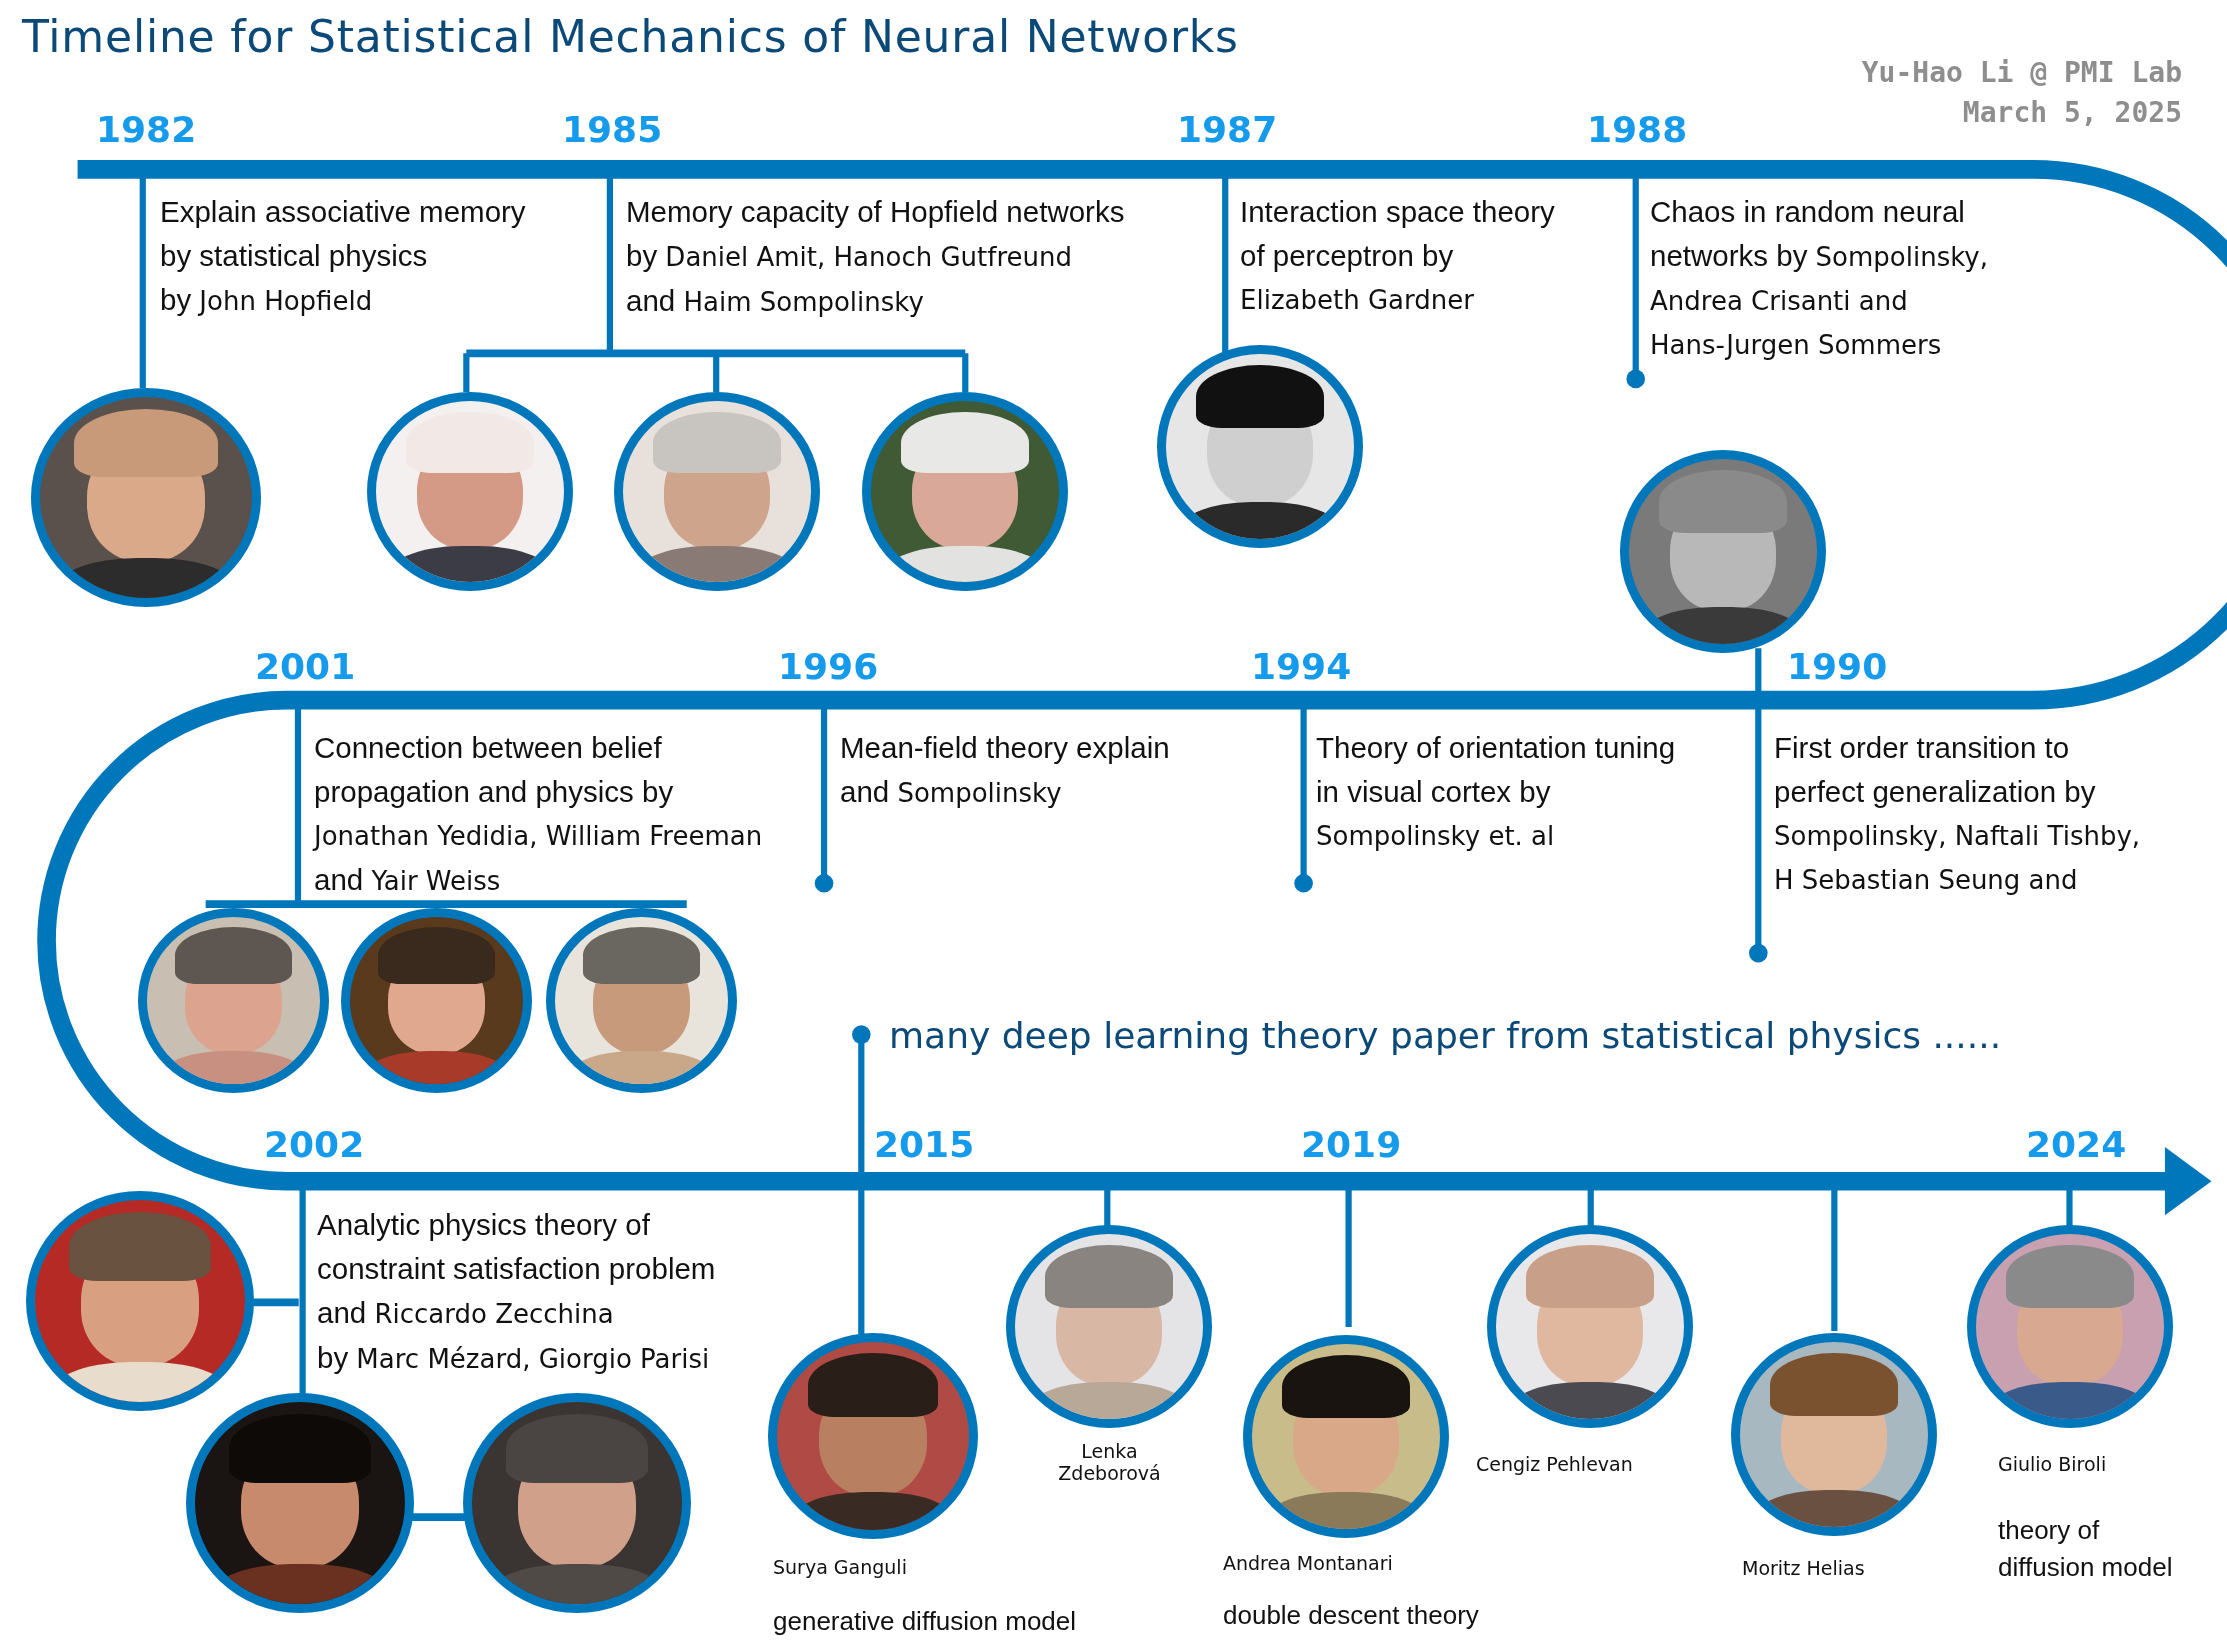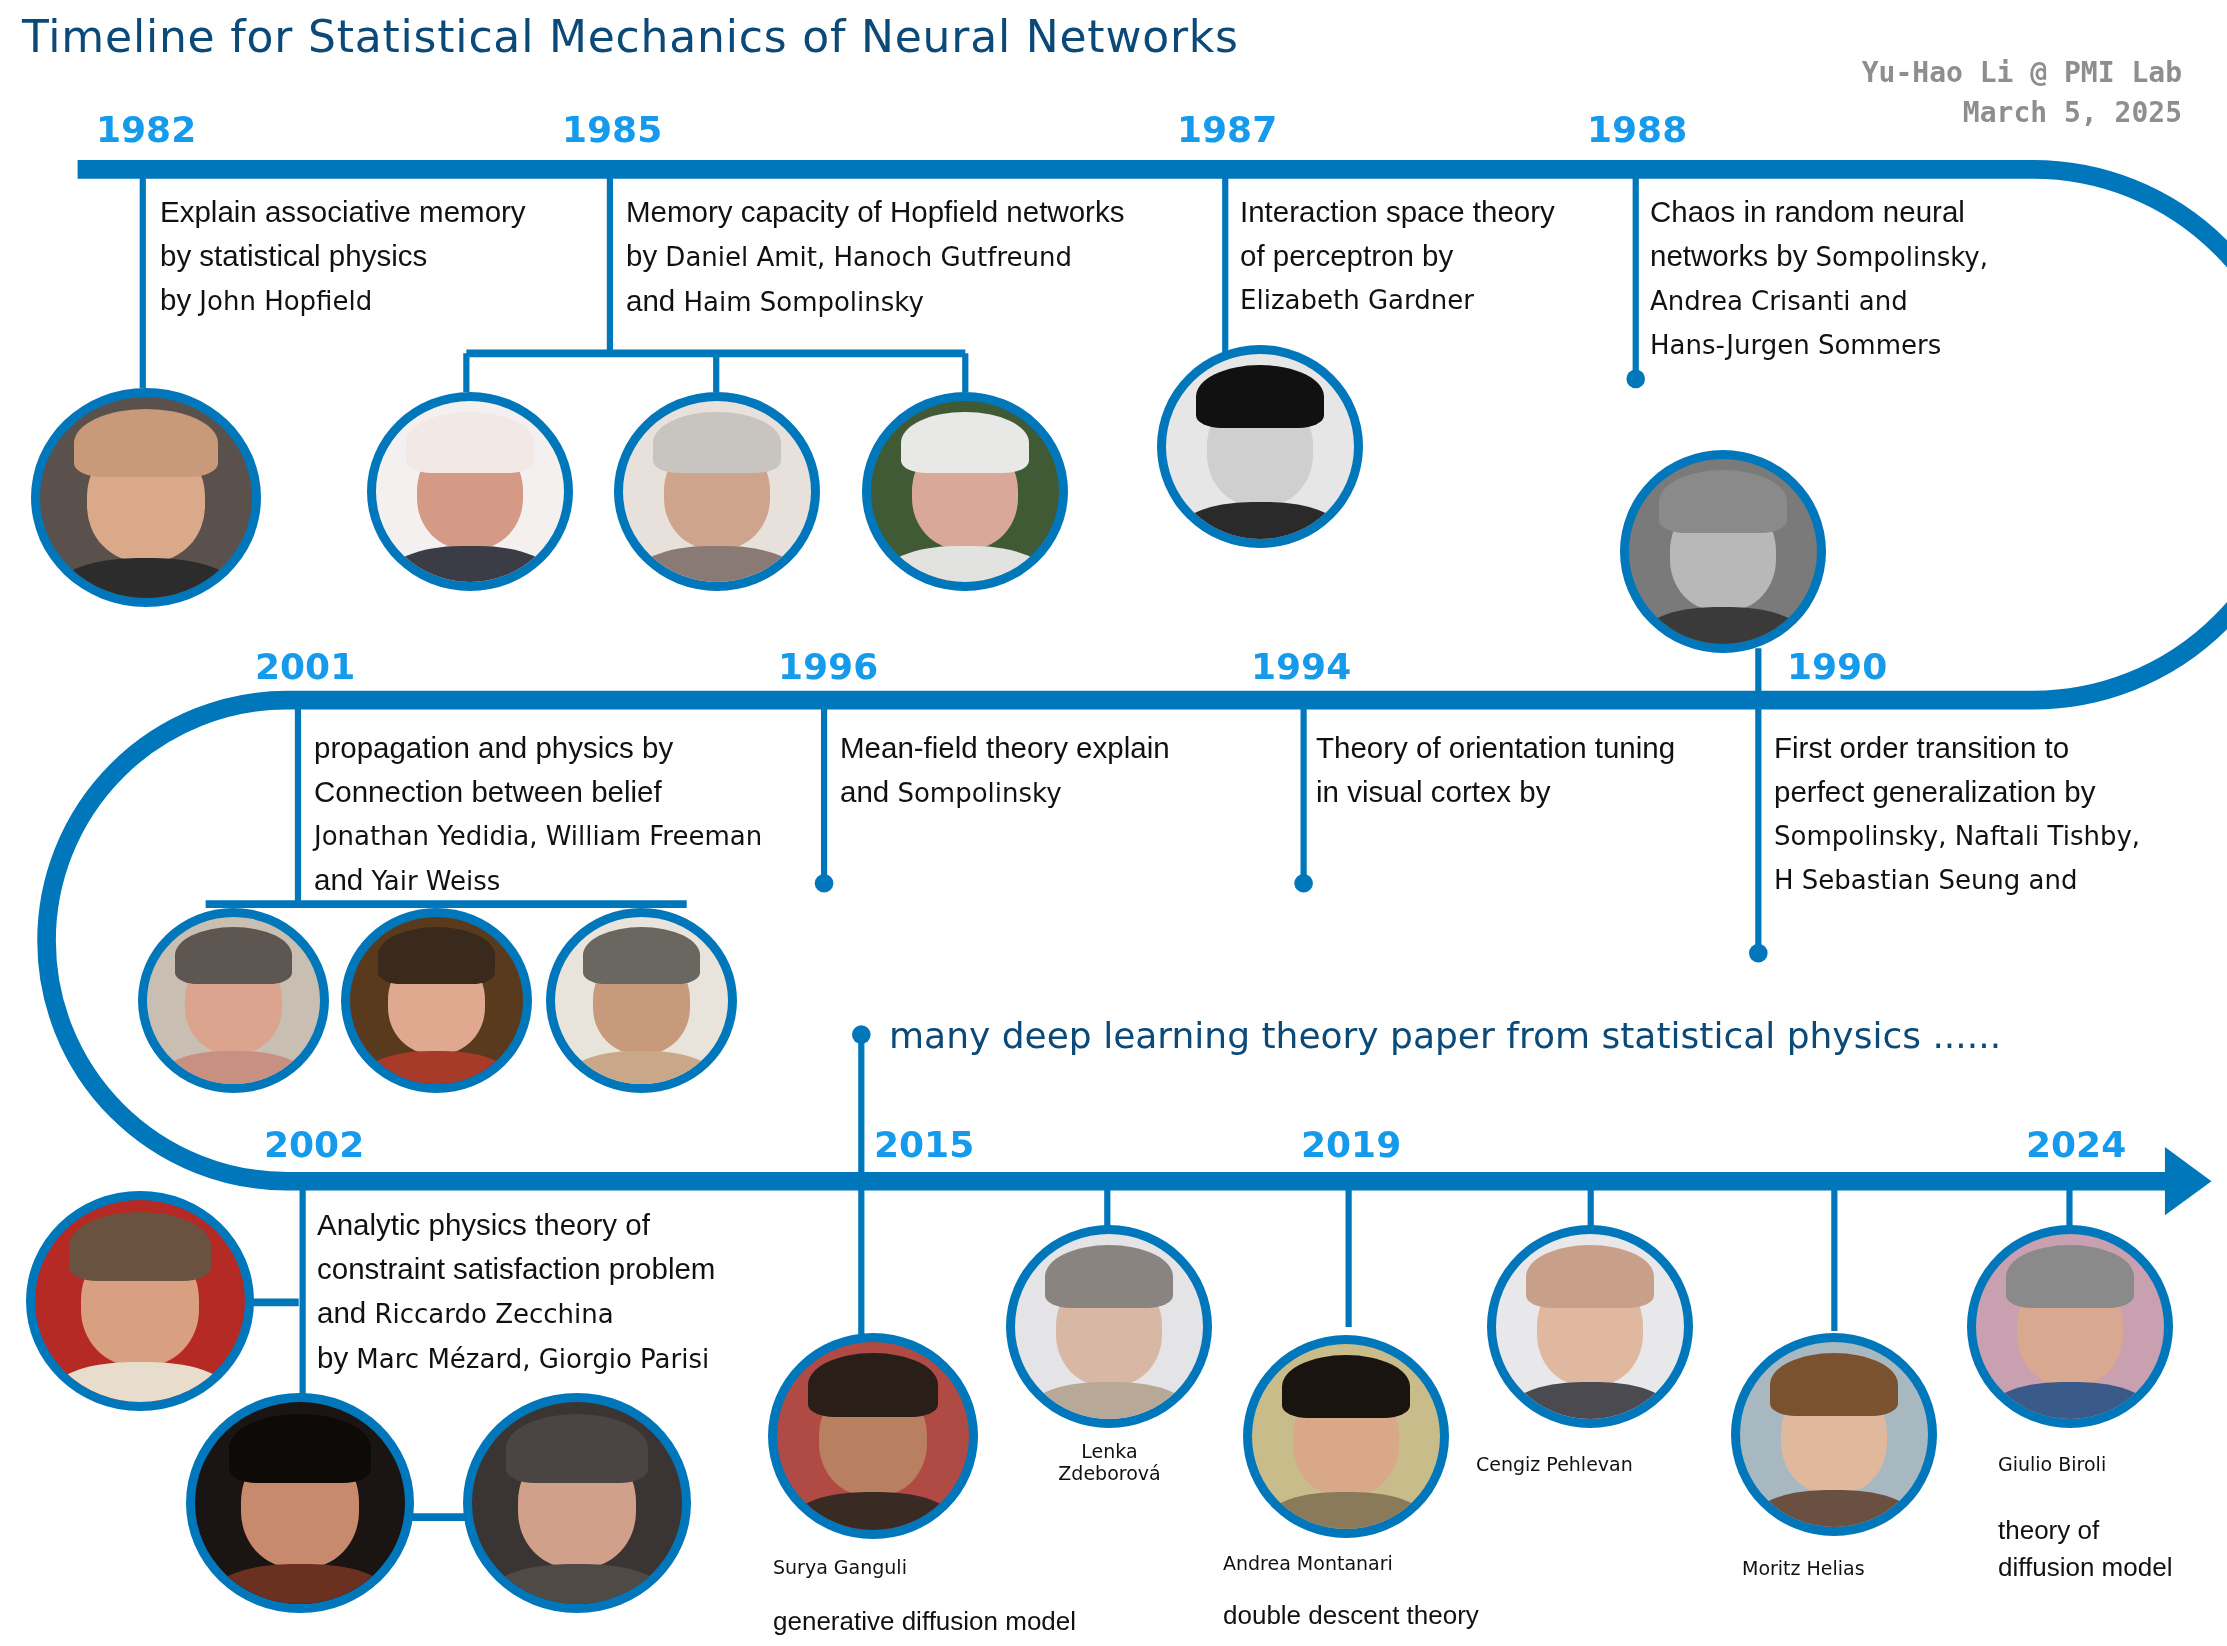--- a/index.html
+++ b/index.html
@@ -112,28 +112,29 @@
 </div>
 <div class="abs desc" style="left:1774px;top:726px;">
   <div>First order transition to</div>
   <div>perfect generalization by</div>
   <div class="who">Sompolinsky, Naftali Tishby,</div>
   <div class="who">H Sebastian Seung and</div>
 </div>
 <div class="abs desc" style="left:1316px;top:726px;">
   <div>Theory of orientation tuning</div>
   <div>in visual cortex by</div>
+  <div class="who">Sompolinsky et. al</div>
 </div>
 <div class="abs desc" style="left:840px;top:726px;">
   <div>Mean-field theory explain</div>
   <div><span>and </span><span class="who">Sompolinsky</span></div>
 </div>
 <div class="abs desc" style="left:314px;top:726px;">
+  <div>Connection between belief</div>
   <div>propagation and physics by</div>
-  <div>Connection between belief</div>
   <div class="who">Jonathan Yedidia, William Freeman</div>
   <div><span>and </span><span class="who">Yair Weiss</span></div>
 </div>
 <div class="abs desc" style="left:317px;top:1203px;">
   <div>Analytic physics theory of</div>
   <div>constraint satisfaction problem</div>
   <div><span>and </span><span class="who">Riccardo Zecchina</span></div>
   <div><span>by </span><span class="who">Marc Mézard, Giorgio Parisi</span></div>
 </div>
 

